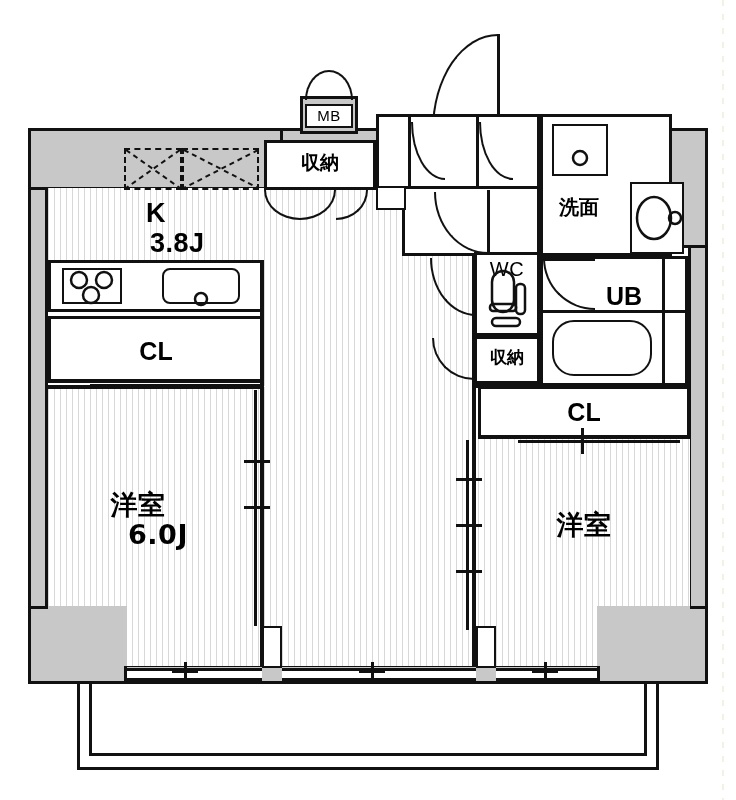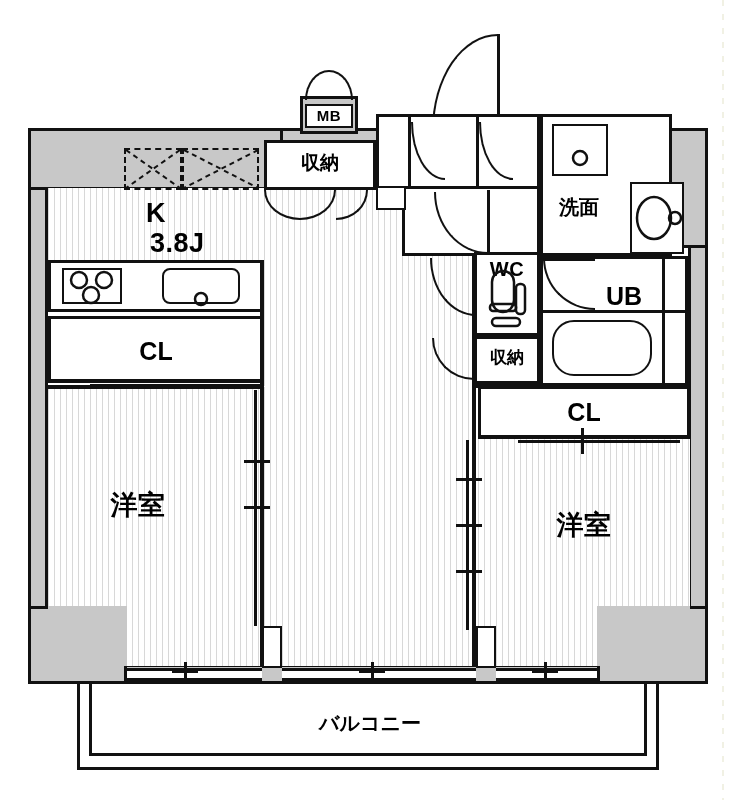--- a/index.html
+++ b/index.html
@@ -23,21 +23,21 @@
   .box2{border:2px solid #111;background:#fff;}
 
   
   .lbl{position:absolute;color:#000;text-align:center;line-height:1.12;
        white-space:nowrap;font-weight:700;}
   .lbl .l1{display:block;}
   .lbl .l2{display:block;padding-left:40px;}
   .big{font-size:27px;letter-spacing:.5px;}
   .mid{font-size:25px;}
   .sml{font-size:19px;}
-  .tiny{font-size:15px;font-weight:700;letter-spacing:.5px;}
+  .tiny{font-size:15px;font-weight:400;letter-spacing:.5px;}
   .jp{font-family:"DejaVu Sans","Liberation Sans",sans-serif;}
 
   
   .arc{position:absolute;border:2.5px solid #111;background:transparent;}
   .arc-br{border-width:0 2.5px 2.5px 0;}  
   .arc-bl{border-width:0 0 2.5px 2.5px;}
   .arc-tr{border-width:2.5px 2.5px 0 0;}
   .arc-tl{border-width:2.5px 0 0 2.5px;}
 
   .dotted{border:2.5px dashed #111;background:transparent;}
@@ -243,25 +243,23 @@
   <div class="abs tick" style="left:172px;top:679px;width:26px;height:3px;"></div>
   <div class="abs tick" style="left:371px;top:662px;width:3px;height:26px;"></div>
   <div class="abs tick" style="left:359px;top:670px;width:26px;height:3px;"></div>
   <div class="abs tick" style="left:359px;top:679px;width:26px;height:3px;"></div>
   <div class="abs tick" style="left:544px;top:662px;width:3px;height:26px;"></div>
   <div class="abs tick" style="left:532px;top:670px;width:26px;height:3px;"></div>
   <div class="abs tick" style="left:532px;top:679px;width:26px;height:3px;"></div>
 
   <div class="abs" style="left:77px;top:684px;width:582px;height:86px;border:3px solid #111;border-top:none;background:#fff;"></div>
   <div class="abs" style="left:89px;top:684px;width:558px;height:72px;border:3px solid #111;border-top:none;background:#fff;"></div>
-  <div class="lbl sml jp" style="left:305px;top:712px;width:130px;font-size:20px;">
-    <span>バルコニー</span>
-  </div>
 
 
   <div class="lbl big jp" style="left:88px;top:490px;width:100px;">
     <span class="l1">洋室</span>
+    <span class="l2">6.0J</span>
   </div>
 
   <div class="abs" style="left:722px;top:0;width:2px;height:800px;
               background-image:repeating-linear-gradient(to bottom,#f1f1e4 0 6px,transparent 6px 14px);"></div>
 
 </div>
 
 </body></html>

